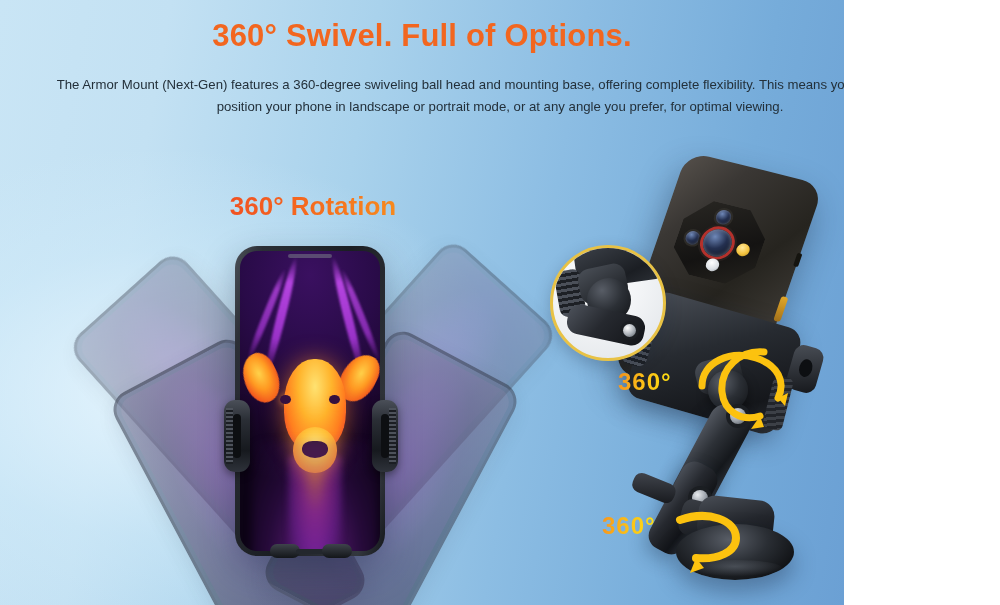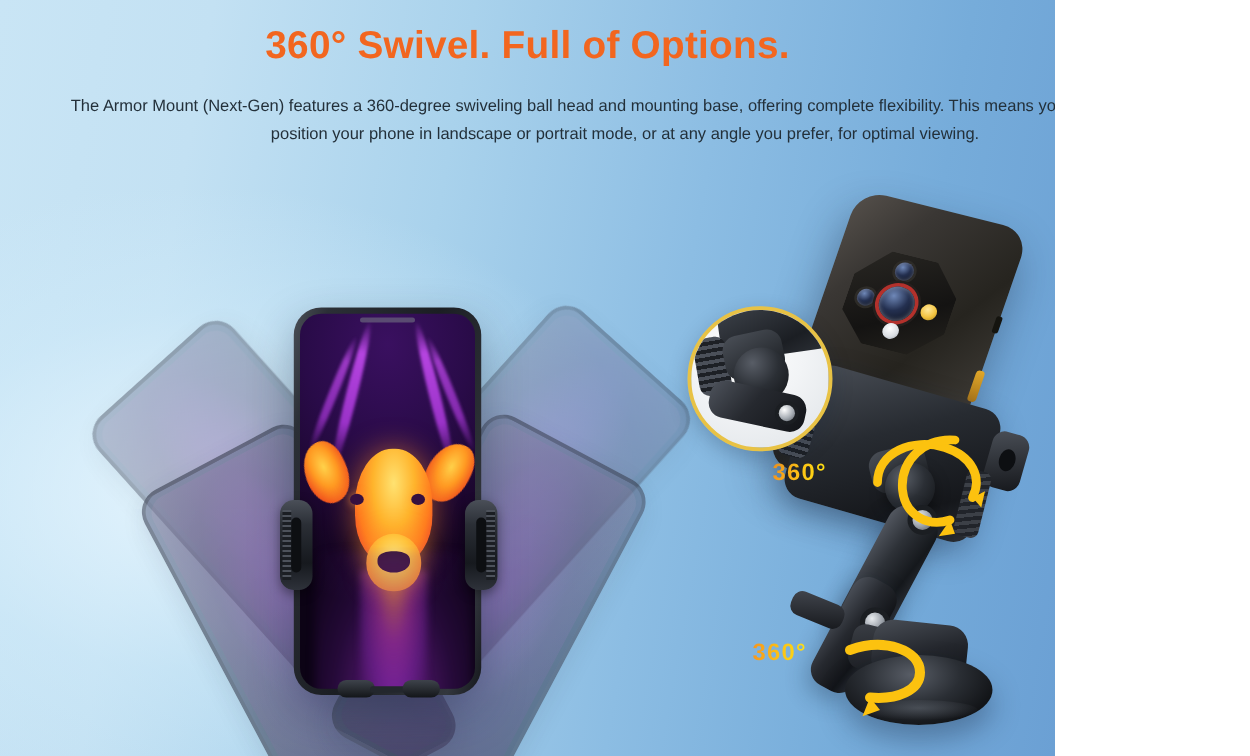--- a/index.html
+++ b/index.html
@@ -485,21 +485,21 @@
   }
 
   
   .arrow-svg { position: absolute; overflow: visible; pointer-events: none; }
   .arrow-ball { left: 128px; top: 168px; }
   .arrow-base { left: 92px; top: 330px; }
 
   
   .deg-label {
     position: absolute;
-    font-size: 19px;
+    font-size: 24px;
     font-weight: bold;
     letter-spacing: 1px;
     background: linear-gradient(95deg,#f7941d 0%,#fbbd17 45%,#ffe312 100%);
     -webkit-background-clip: text;
     background-clip: text;
     color: transparent;
     z-index: 7;
   }
   .deg-top { left: 78px; top: 208px; }
   .deg-bottom { left: 62px; top: 352px; }
@@ -566,20 +566,21 @@
 </style>
 </head>
 <body>
 
 <div id="stage">
 
   <div class="headline">360° Swivel. Full of Options.</div>
 
   <div class="subcopy">The Armor Mount (Next-Gen) features a 360-degree swiveling ball head and mounting base, offering complete flexibility. This means you can effortlessly position your phone in landscape or portrait mode, or at any angle you prefer, for optimal viewing.</div>
 
+  <div class="rotation-label">360° Rotation</div>
 
   <div class="phone-cluster">
 
     <div class="ghost ghost-a">
       <div class="g-screen"></div>
       <div class="g-arm"></div>
     </div>
 
     <div class="ghost ghost-b">
       <div class="g-screen"></div>

